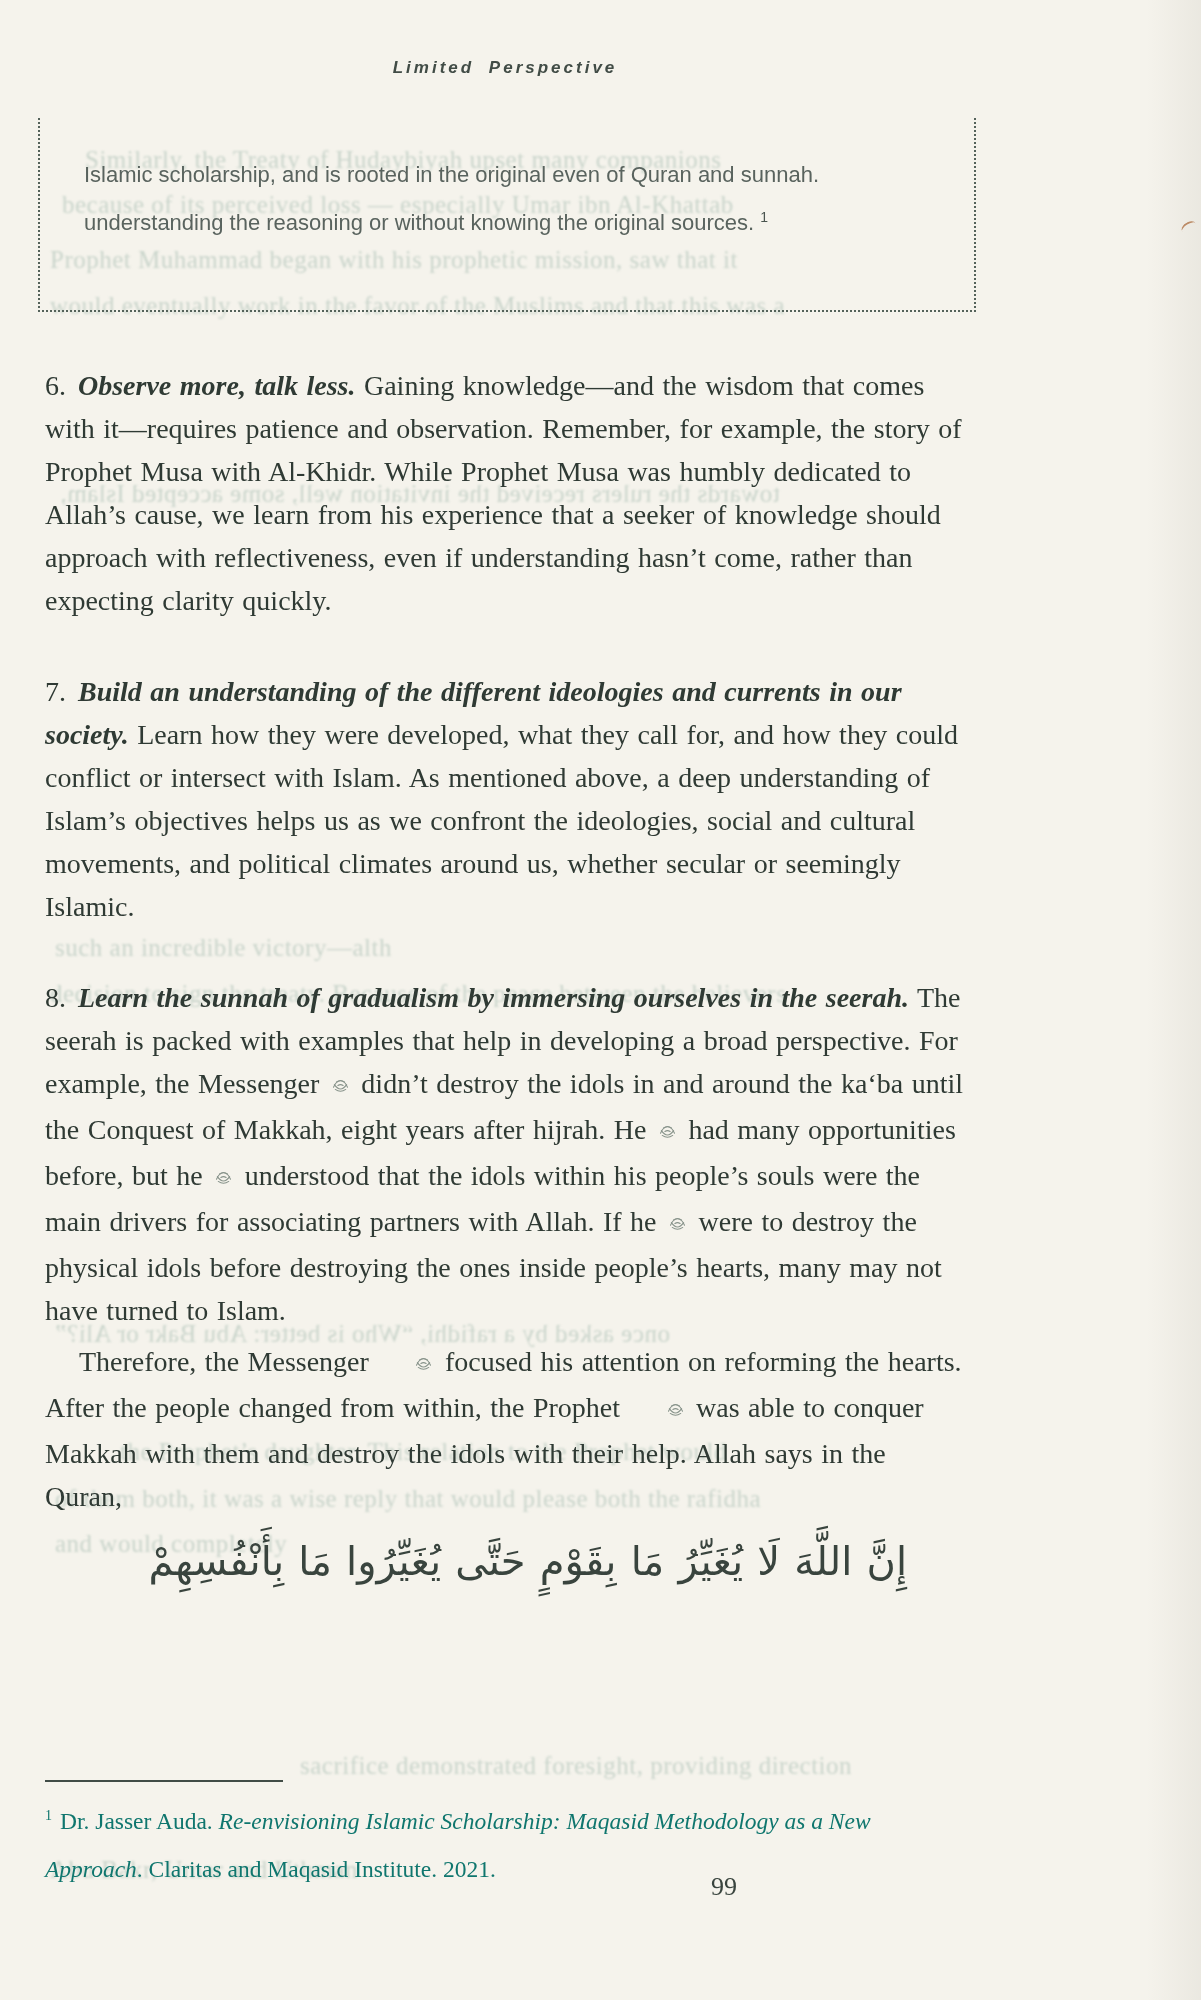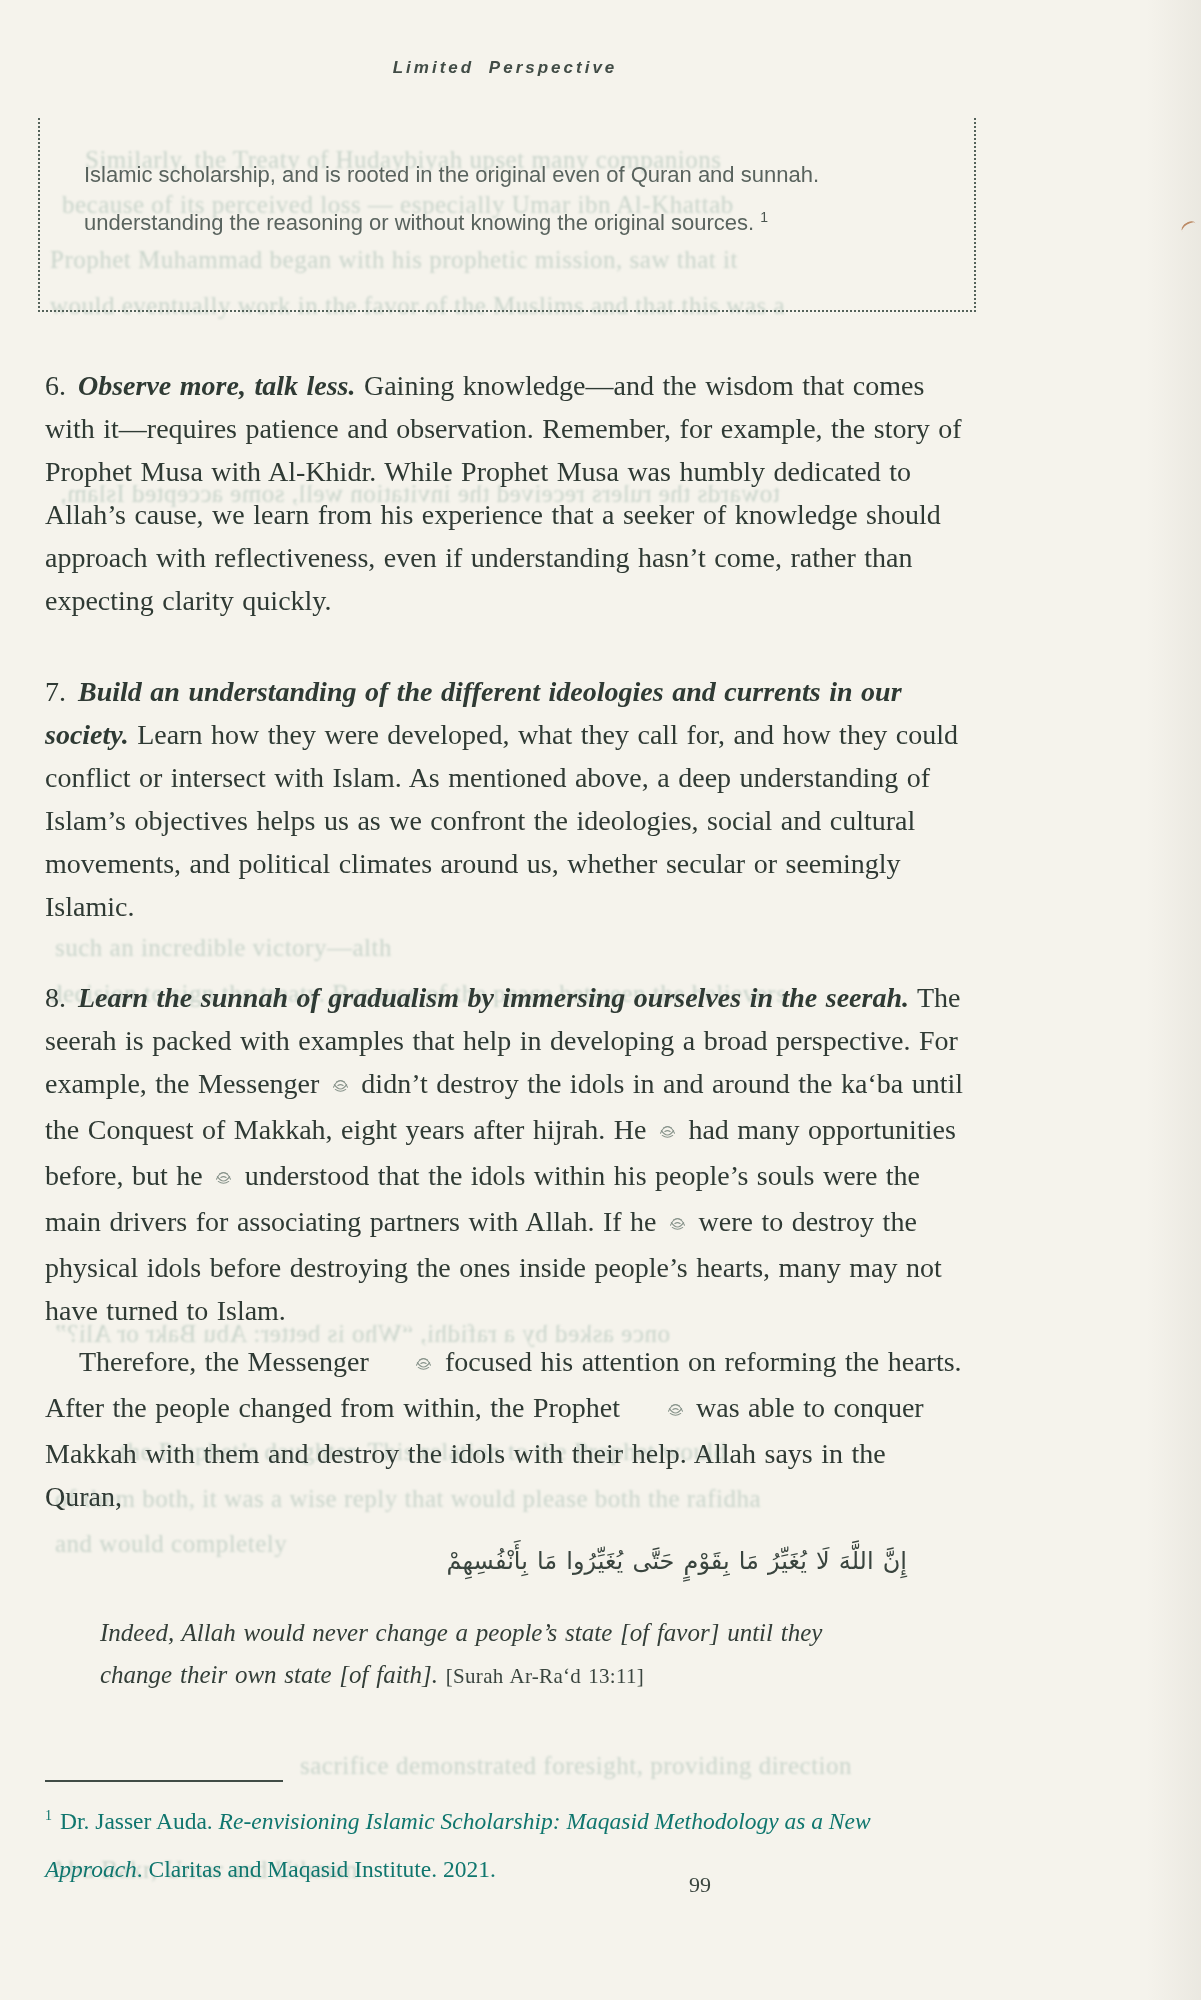--- a/index.html
+++ b/index.html
@@ -46,21 +46,21 @@
   .body-para{margin-top:15px;}
   .body-para + .body-para{margin-top:48px;}
   .pnum{margin-right:12px;}
   .lead{font-weight:bold;font-style:italic;}
   .closing-para{margin-top:8px;text-indent:34px;}
   .pbuh{display:inline-block;vertical-align:-3px;margin:0 2px;opacity:.75;}
   
   .verse{
     margin-top:16px;text-align:right;padding-right:58px;
     font-family:"DejaVu Sans",sans-serif;
-    font-size:24px;line-height:54px;color:#39443e;direction:rtl;
+    font-size:40px;line-height:54px;color:#39443e;direction:rtl;
   }
   
   .quote{
     margin-top:24px;padding-left:55px;width:740px;
     font-style:italic;font-size:25px;line-height:42px;color:#333e38;
   }
   .quote .citation{
     font-style:normal;font-size:21px;letter-spacing:.3px;color:#3a453f;
   }
   
@@ -68,22 +68,22 @@
     position:absolute;left:45px;top:1780px;width:920px;
     font-size:23.5px;line-height:48px;color:#0f766e;
   }
   .footnote-rule{
     width:238px;border:0;border-top:2px solid #414c46;margin:0 0 10px 0;
   }
   .footnote sup{font-size:14px;margin-right:8px;}
   .fn-italic{font-style:italic;}
   
   .page-number{
-    position:absolute;top:1872px;left:700px;transform:translateX(-50%);
-    font-size:22px;color:#39443e;
+    position:absolute;top:1872px;left:724px;transform:translateX(-50%);
+    font-size:26px;color:#39443e;
   }
   
   .edge-shade{
     position:absolute;top:0;right:0;bottom:0;width:55px;pointer-events:none;
     background:linear-gradient(to right, rgba(110,105,90,0), rgba(110,105,90,.08));
   }
   .speck{
     position:absolute;top:222px;right:4px;width:16px;height:9px;
     border-top:2.5px solid #b07447;border-radius:50%;
     transform:rotate(-32deg);opacity:.8;
@@ -164,23 +164,20 @@
           </svg></span> focused his attention on reforming the hearts. After the people changed from within, the Prophet <span class="pbuh"><svg width="21" height="21" viewBox="0 0 24 24" fill="none" stroke="#64746b" stroke-width="1.2" stroke-linecap="round">
             <path d="M4 14 Q7 6.5 12 6.5 T20 14"></path>
             <path d="M5 11 Q8.5 16 12 16 T19 11"></path>
             <path d="M7.5 8 Q12 4.5 16.5 8"></path>
             <path d="M6 16.5 Q12 20.5 18 16.5"></path>
             <path d="M9 12 Q12 10 15 12"></path>
           </svg></span> was able to conquer Makkah with them and destroy the idols with their help. Allah says in the Quran,</p>
 
     <div class="verse">إِنَّ اللَّهَ لَا يُغَيِّرُ مَا بِقَوْمٍ حَتَّى يُغَيِّرُوا مَا بِأَنْفُسِهِمْ</div>
 
-    <div class="quote">
-      <span>Indeed, Allah would never change a people’s state [of favor] until they change their own state [of faith]. </span><span class="citation">[Surah Ar-Ra‘d 13:11]</span>
-    </div>
 
   </div>
 
   <div class="footnote">
     <hr class="footnote-rule">
     <sup>1</sup><span>Dr. Jasser Auda. </span><span class="fn-italic">Re-envisioning Islamic Scholarship: Maqasid Methodology as a New Approach</span><span>. Claritas and Maqasid Institute. 2021.</span>
   </div>
 
   <div class="page-number">99</div>
 

